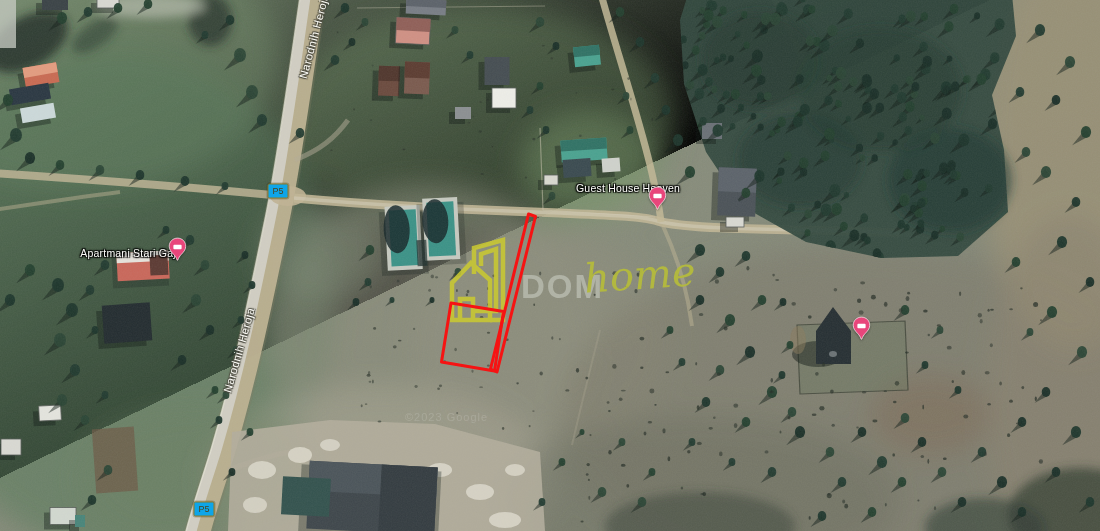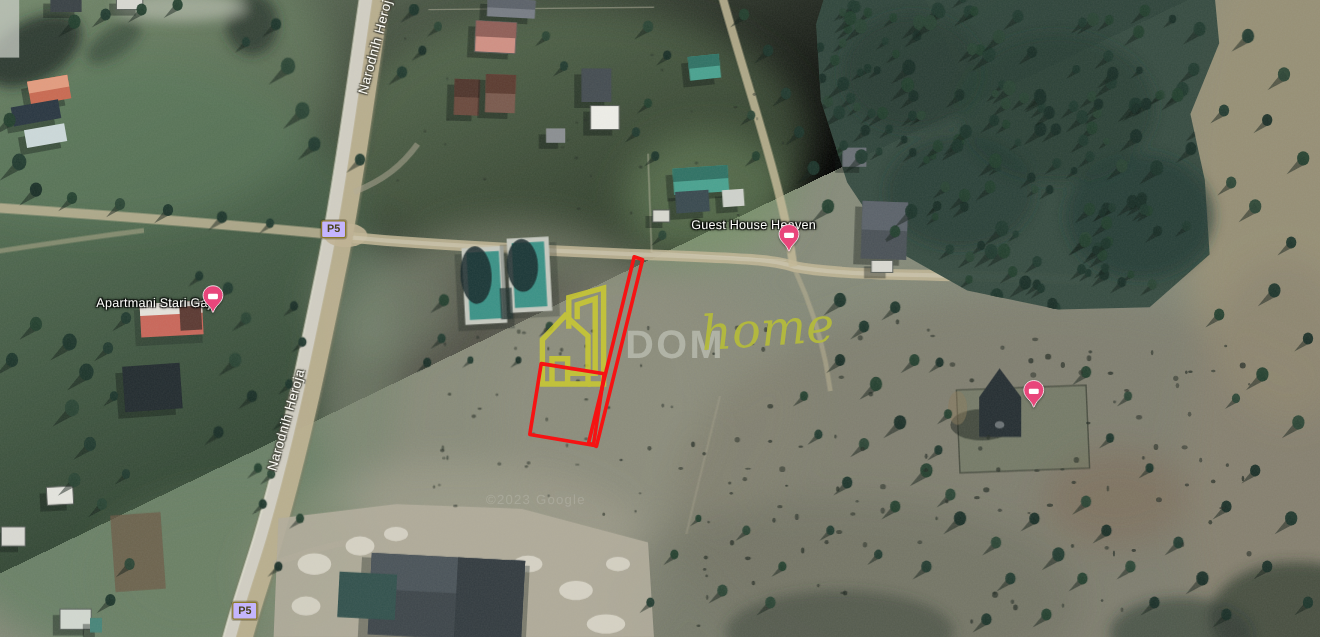--- a/index.html
+++ b/index.html
@@ -17,22 +17,22 @@
   }
   .road-label{
     position:absolute;transform:translate(-50%,-50%) rotate(-75deg);
     color:#fbfbf6;font-size:11px;font-weight:400;letter-spacing:.5px;white-space:nowrap;
     text-shadow:-1px -1px 1px rgba(70,70,60,.9),1px -1px 1px rgba(70,70,60,.9),
                 -1px 1px 1px rgba(70,70,60,.9),1px 1px 1px rgba(70,70,60,.9);
     z-index:25;
   }
   .badge{
     position:absolute;transform:translate(-50%,-50%);
-    background:#c4b5fd;border:1px solid #8a7a28;border-radius:2px;
-    color:#4a431d;font-size:9px;font-weight:bold;line-height:1;
+    background:#0ea5e9;border:1px solid #8a7a28;border-radius:2px;
+    color:#4a431d;font-size:9px;font-weight:normal;line-height:1;
     padding:2px 4px;z-index:25;box-shadow:0 0 0 1px rgba(50,45,15,.25);
   }
   .pin{position:absolute;width:19px;height:26px;z-index:35;cursor:pointer;}
   .pin svg{display:block;width:100%;height:100%;filter:drop-shadow(0 1px 1px rgba(0,0,0,.4));}
   #watermark{position:absolute;left:0;top:0;width:1100px;height:482px;pointer-events:none;z-index:20;margin-top:12px;}
   .wm-dom{
     position:absolute;left:521px;top:256px;
     font-size:33px;font-weight:bold;letter-spacing:2px;
     color:rgba(212,216,206,.5);
   }

